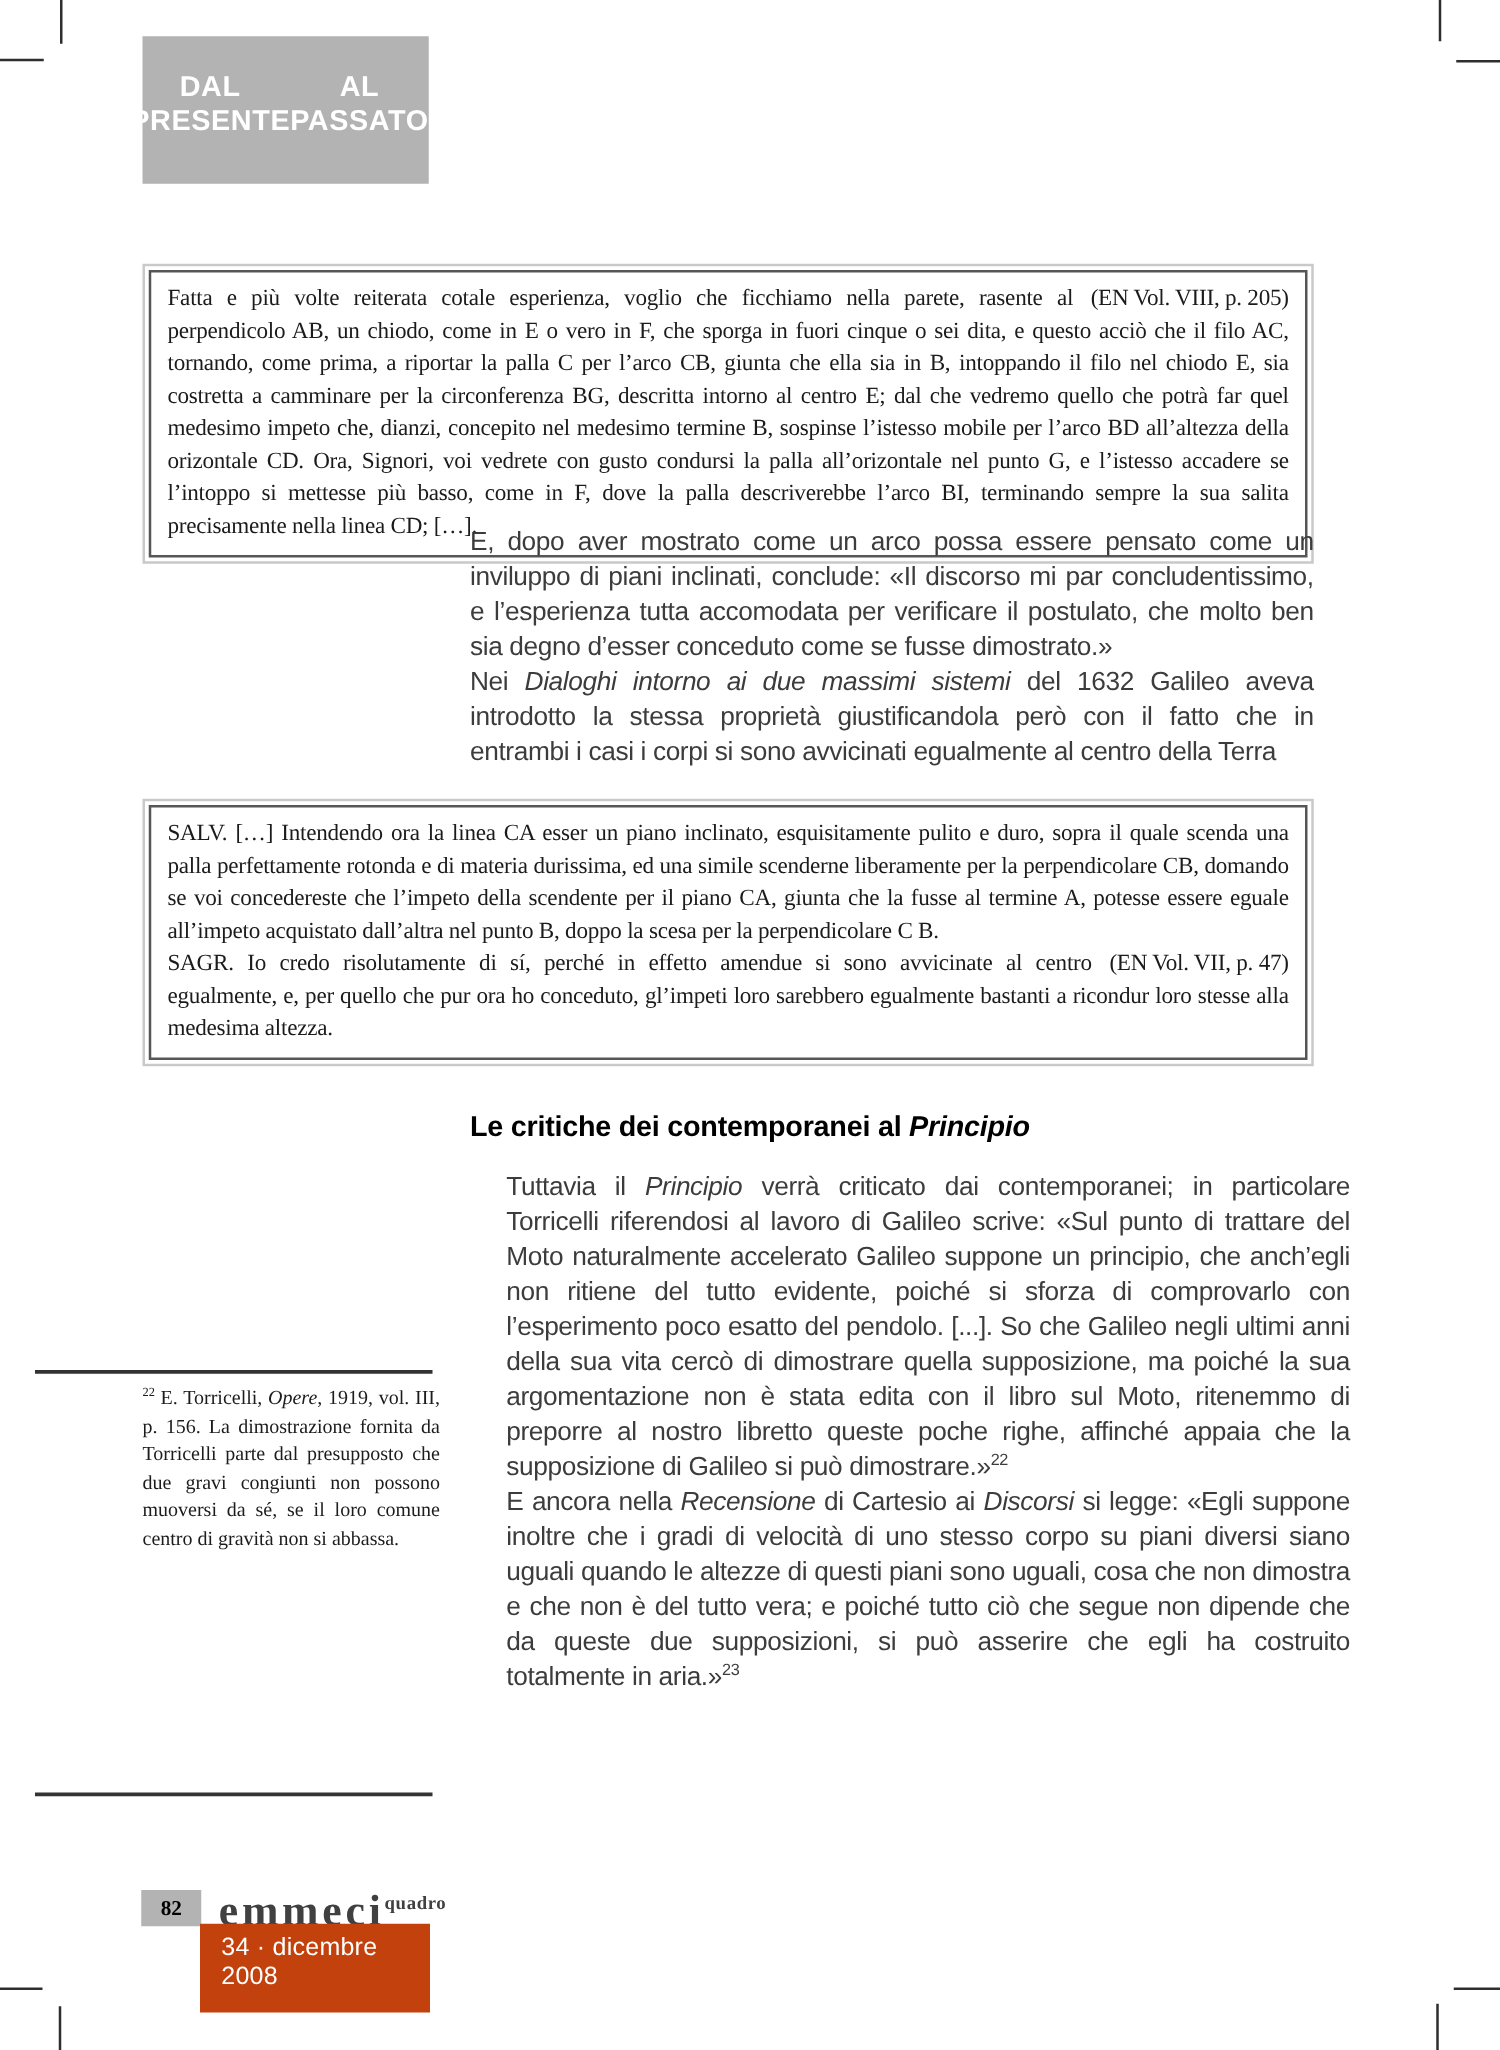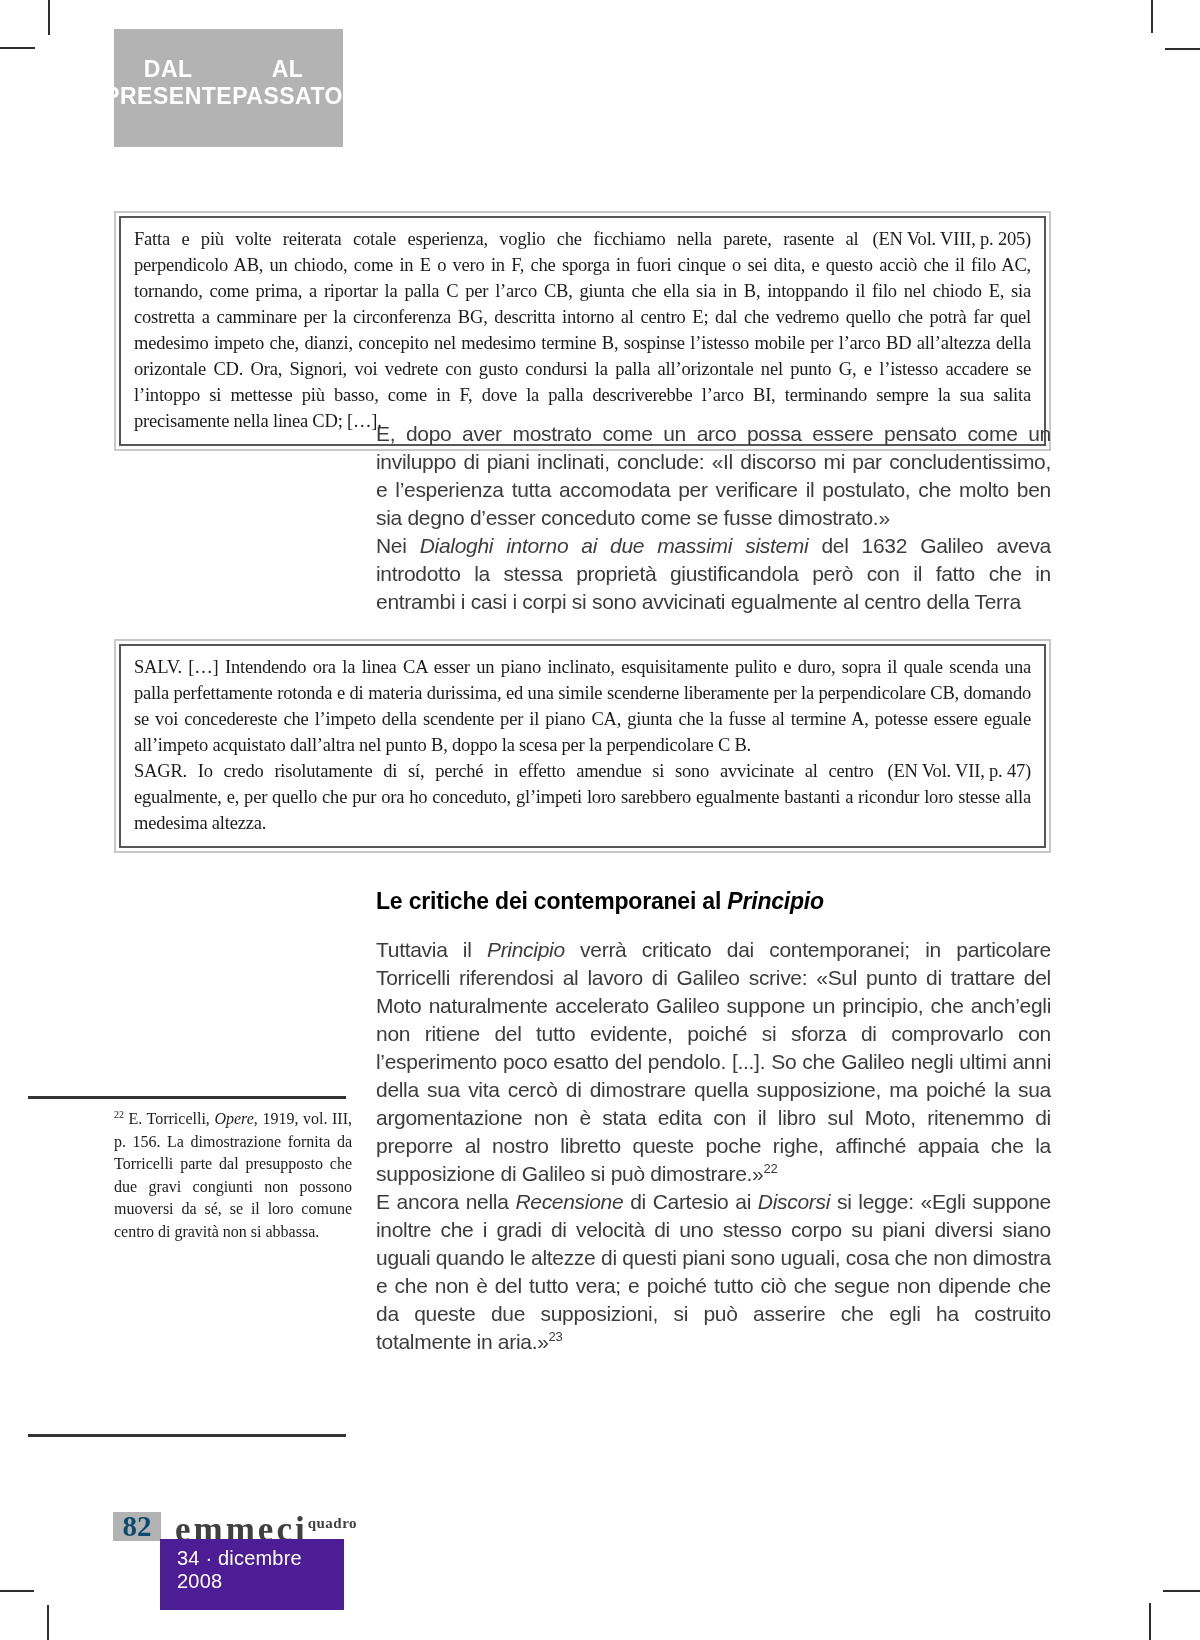--- a/index.html
+++ b/index.html
@@ -54,33 +54,33 @@
 
   sup { font-size:62%; vertical-align:super; line-height:0; }
   i { font-style:italic; }
 
   
   .pagenum-box {
     position:absolute; left:113px; top:1512px; width:48px; height:29px;
     background:#b3b3b3; display:flex; align-items:center; justify-content:center;
   }
   .pagenum-box span {
-    color:#0c4a6e; font-family:"Liberation Serif", serif; font-weight:bold; font-size:29px;
+    color:#000000; font-family:"Liberation Serif", serif; font-weight:bold; font-size:17px;
   }
   .logo {
     position:absolute; left:175px; top:1505px;
     font-family:"Liberation Serif", serif; font-weight:bold; color:#404040;
     font-size:35px; letter-spacing:3px; line-height:36px; white-space:nowrap;
   }
   .logo .logo-sup {
     font-size:15px; letter-spacing:0.5px; vertical-align:super; font-weight:bold;
   }
   .issue-box {
     position:absolute; left:160px; top:1539px; width:184px; height:71px;
-    background:#4c1d95; box-sizing:border-box; padding:8px 0 0 17px;
+    background:#c2410c; box-sizing:border-box; padding:8px 0 0 17px;
   }
   .issue-box span { color:#ffffff; font-size:20px; letter-spacing:0.2px; }
 </style>
 </head>
 <body>
 
 <div id="page">
 
   <div class="crop" style="left:48px; top:0; width:2px; height:35px;"></div>
   <div class="crop" style="left:0; top:47px; width:35px; height:2px;"></div>
@@ -109,21 +109,21 @@
 
   <div class="qbox" style="top:639px;">
     <div class="qbox-inner">
       <p>SALV. […] Intendendo ora la linea CA esser un piano inclinato, esquisitamente pulito e duro, sopra il quale scenda una palla perfettamente rotonda e di materia durissima, ed una simile scenderne liberamente per la perpendicolare CB, domando se voi concedereste che l’impeto della scendente per il piano CA, giunta che la fusse al termine A, potesse essere eguale all’impeto acquistato dall’altra nel punto B, doppo la scesa per la perpendicolare C B.</p>
       <p><span class="qcite">(EN Vol. VII, p. 47)</span><span>SAGR. Io credo risolutamente di sí, perché in effetto amendue si sono avvicinate al centro egualmente, e, per quello che pur ora ho conceduto, gl’impeti loro sarebbero egualmente bastanti a ricondur loro stesse alla medesima altezza.</span></p>
     </div>
   </div>
 
   <div class="heading"><span>Le critiche dei contemporanei al </span><i>Principio</i></div>
 
-  <div class="body-text" style="top:936px;">
+  <div class="body-text" style="top:936px;margin-left:29px;">
     <p><span>Tuttavia il </span><i>Principio</i><span> verrà criticato dai contemporanei; in particolare Torricelli riferendosi al lavoro di Galileo scrive: «Sul punto di trattare del Moto naturalmente accelerato Galileo suppone un principio, che anch’egli non ritiene del tutto evidente, poiché si sforza di comprovarlo con l’esperimento poco esatto del pendolo. [...]. So che Galileo negli ultimi anni della sua vita cercò di dimostrare quella supposizione, ma poiché la sua argomentazione non è stata edita con il libro sul Moto, ritenemmo di preporre al nostro libretto queste poche righe, affinché appaia che la supposizione di Galileo si può dimostrare.»</span><sup>22</sup></p>
     <p><span>E ancora nella </span><i>Recensione</i><span> di Cartesio ai </span><i>Discorsi</i><span> si legge: «Egli suppone inoltre che i gradi di velocità di uno stesso corpo su piani diversi siano uguali quando le altezze di questi piani sono uguali, cosa che non dimostra e che non è del tutto vera; e poiché tutto ciò che segue non dipende che da queste due supposizioni, si può asserire che egli ha costruito totalmente in aria.»</span><sup>23</sup></p>
   </div>
 
   <div class="rule" style="top:1096px;"></div>
   <div class="footnotes">
     <p><sup>22</sup><span> E. Torricelli, </span><i>Opere</i><span>, 1919, vol. III, p. 156. La dimostrazione fornita da Torricelli parte dal presupposto che due gravi congiunti non possono muoversi da sé, se il loro comune centro di gravità non si abbassa.</span></p>
   </div>
   <div class="rule" style="top:1434px;"></div>
 

